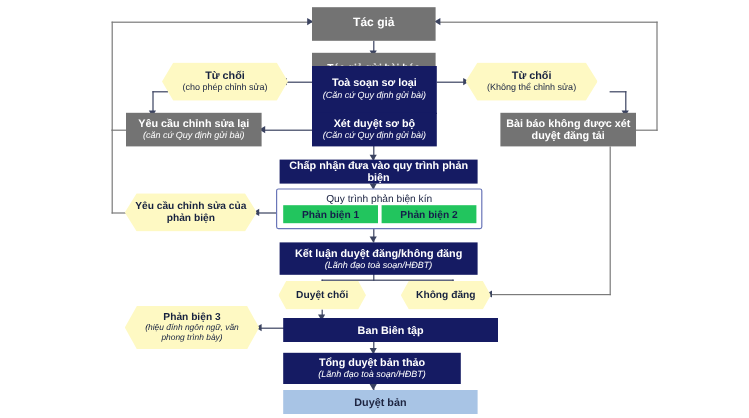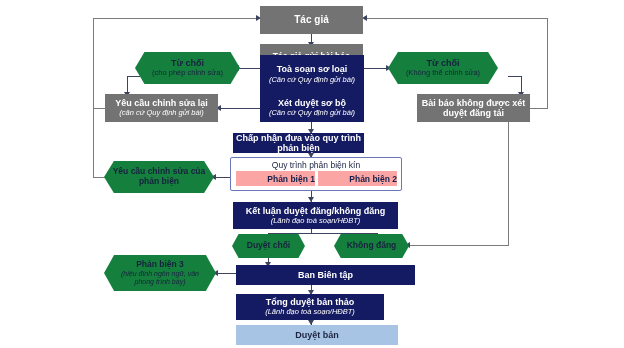--- a/index.html
+++ b/index.html
@@ -35,37 +35,37 @@
   }
   .navy{
     background:#151B63;
     color:#ffffff;
   }
   .lightblue{
     background:#A8C4E5;
     color:#1d2440;
   }
   .subbox{
-    background:#fca5a5;
+    background:#22c55e;
     color:#14204a;
     display:flex;
     align-items:center;
-    justify-content:flex-end;
+    justify-content:center;
     position:absolute;
     box-sizing:border-box;
     z-index:4;
   }
   .hexwrap{
     position:absolute;
     z-index:3;
   }
   .hex{
     width:100%;
     height:100%;
-    background:#15803d;
+    background:#fef9c3;
     color:#16213f;
     box-sizing:border-box;
     display:flex;
     flex-direction:column;
     align-items:center;
     justify-content:center;
     text-align:center;
     line-height:1.15;
     -webkit-clip-path:polygon(9% 0,91% 0,100% 50%,91% 100%,9% 100%,0 50%);
     clip-path:polygon(9% 0,91% 0,100% 50%,91% 100%,9% 100%,0 50%);
@@ -233,21 +233,21 @@
 
   <div class="node navy" style="left:260px;top:94px;width:104px;height:28px;font-size:9px;">
     <div class="t1">Xét duyệt sơ bộ</div>
     <div class="t2" style="font-size:7.5px;margin-top:1px;">(Căn cứ Quy định gửi bài)</div>
   </div>
 
   <div class="node orange" style="left:417px;top:94px;width:113px;height:28px;font-size:9px;padding:0 4px;">
     <div class="t1">Bài báo không được xét duyệt đăng tải</div>
   </div>
 
-  <div class="node navy" style="left:233px;top:133px;width:131px;height:20px;font-size:9px;">
+  <div class="node navy" style="left:233px;top:133px;width:165px;height:20px;font-size:9px;">
     <div class="t1">Chấp nhận đưa vào quy trình phản biện</div>
   </div>
 
   <div class="group-frame" style="left:230px;top:157px;width:172px;height:34px;"></div>
   <div class="group-title" style="left:230px;top:160px;width:172px;font-size:8.5px;">Quy trình phản biện kín</div>
   <div class="subbox" style="left:236px;top:171px;width:79px;height:15px;font-size:8.5px;font-weight:bold;">
     <span>Phản biện 1</span>
   </div>
   <div class="subbox" style="left:318px;top:171px;width:79px;height:15px;font-size:8.5px;font-weight:bold;">
     <span>Phản biện 2</span>

